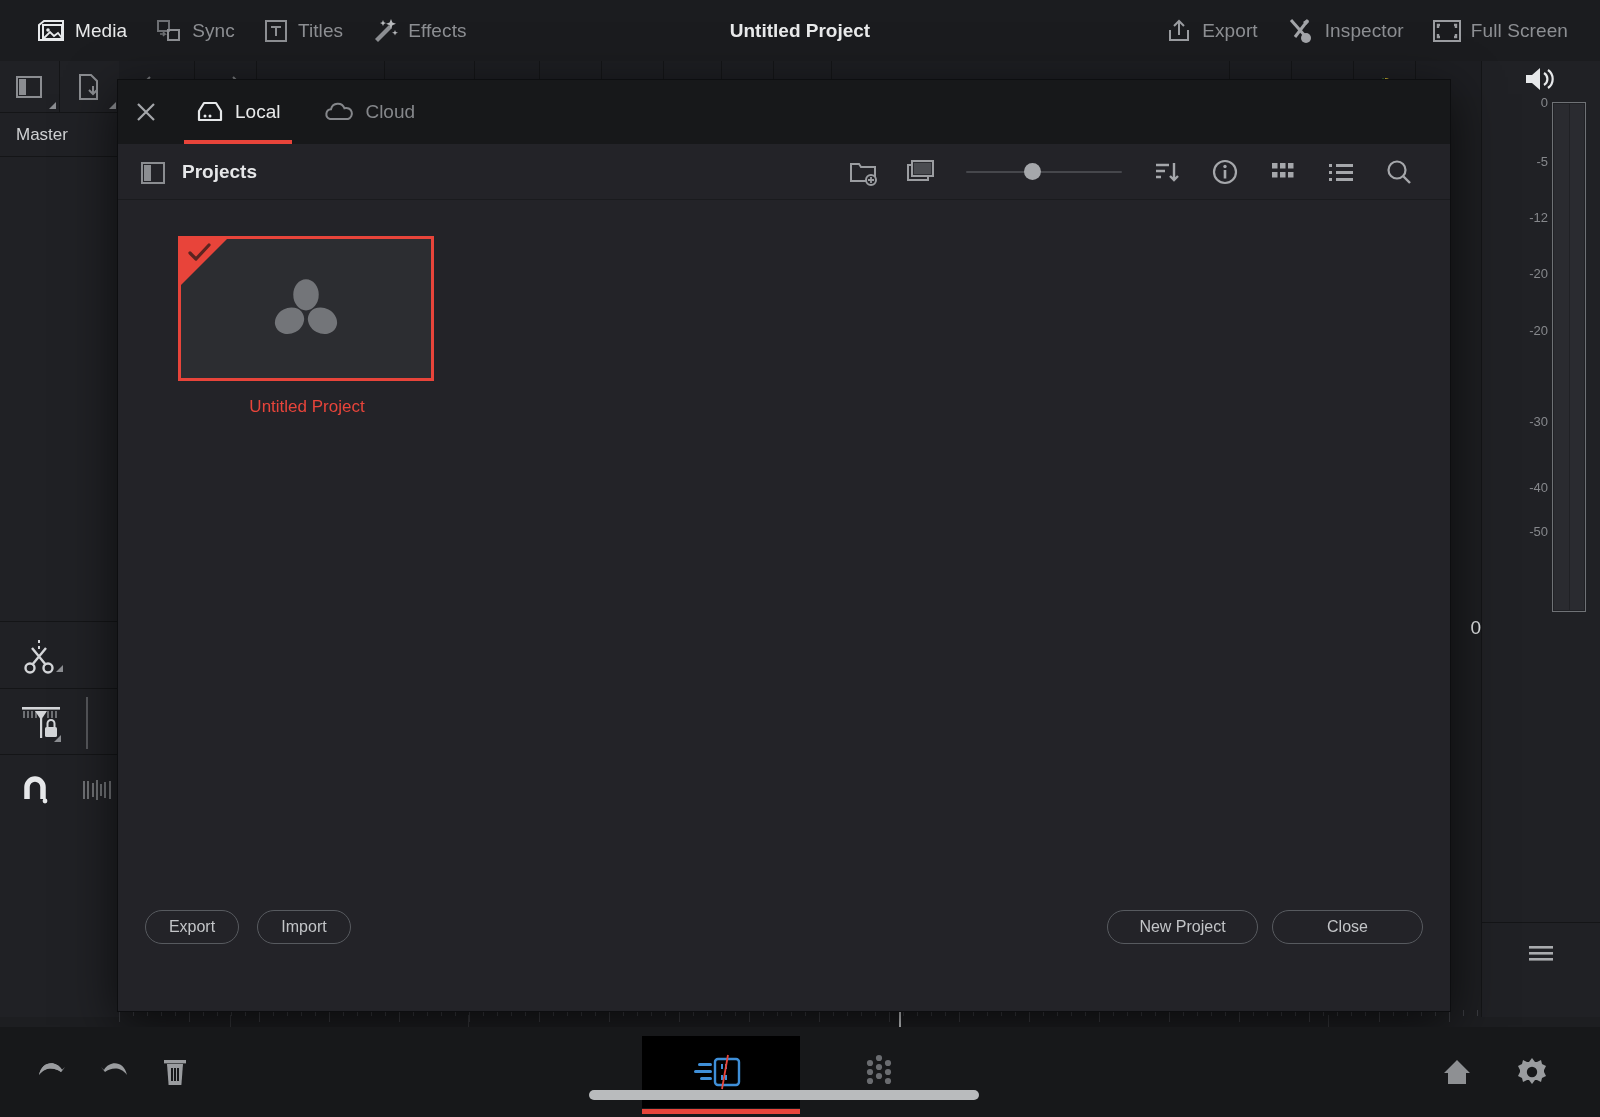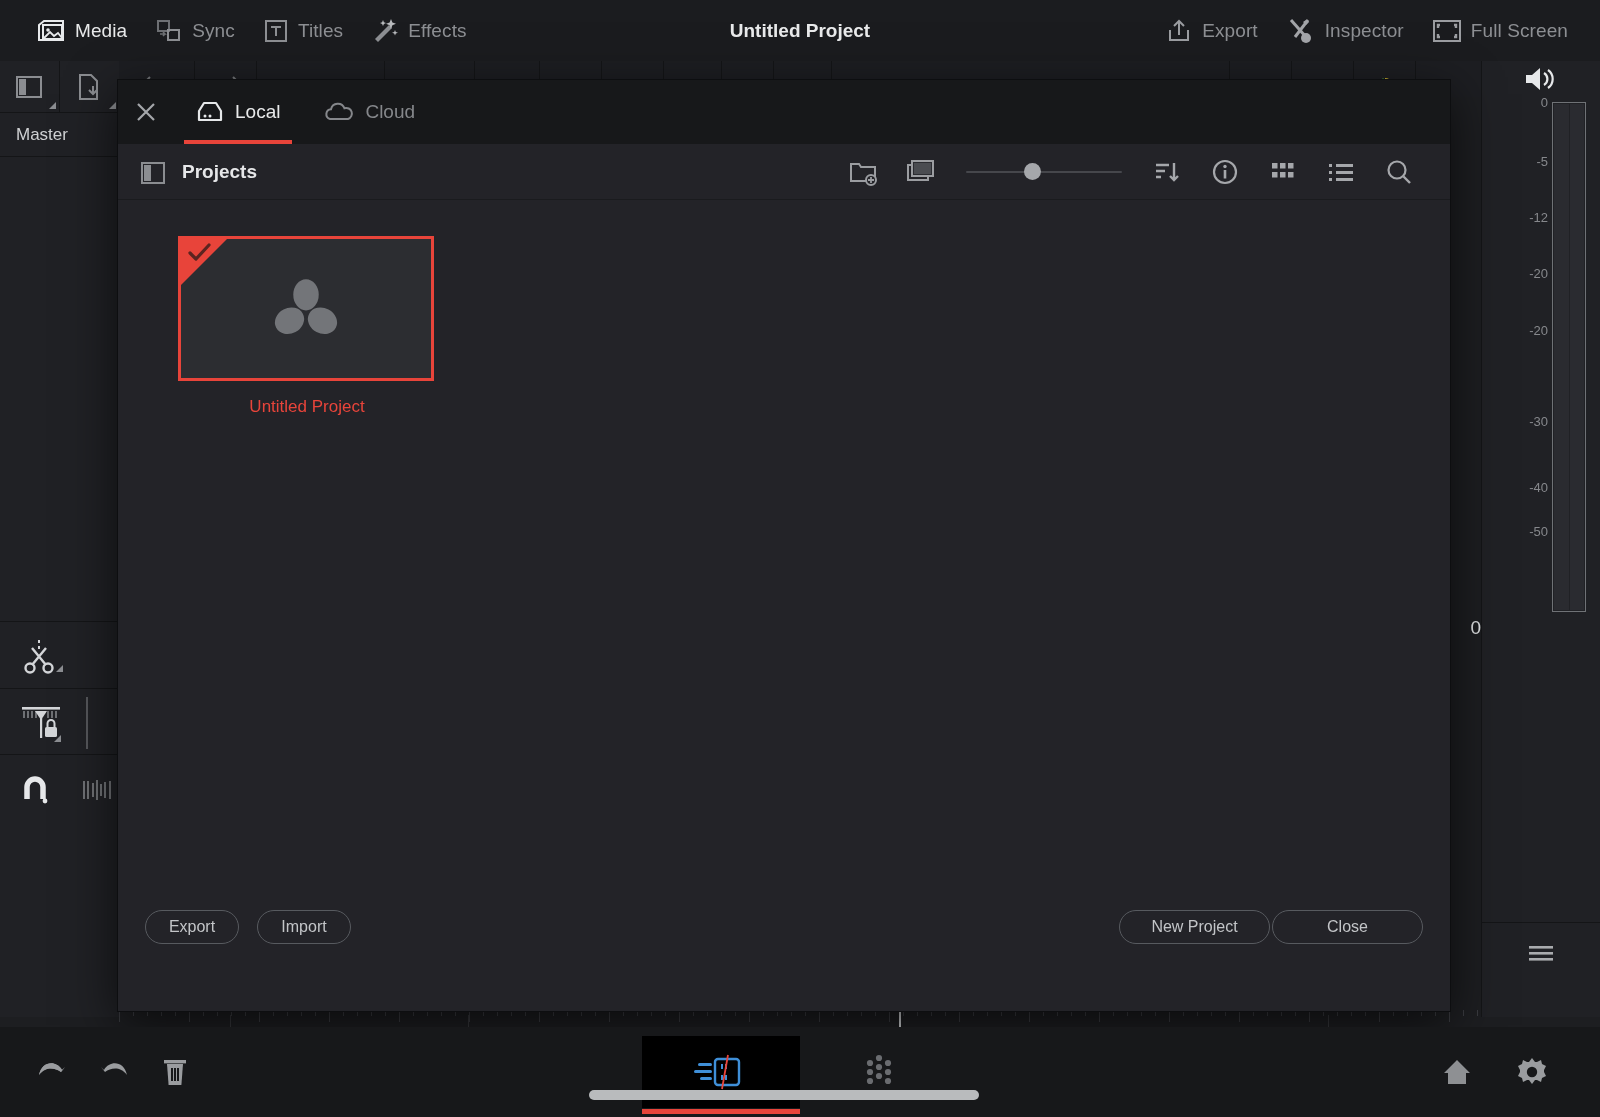--- a/index.html
+++ b/index.html
@@ -178,21 +178,21 @@
   }
   .btn {
     height: 34px; min-width: 94px; padding: 0 16px;
     border: 1px solid #575a5f; border-radius: 17px;
     background: transparent; color: #c3c5c8; font-size: 16px;
     font-family: "Liberation Sans", sans-serif;
     display: flex; align-items: center; justify-content: center;
     cursor: pointer;
   }
   .footer-left { display: flex; gap: 18px; }
-  .footer-right { margin-left: auto; display: flex; gap: 2px; }
+  .footer-right { margin-left: auto; display: flex; gap: 14px; }
   .btn.wide { min-width: 151px; }
 
   
   .bottombar {
     position: absolute; bottom: 0; left: 0; width: 1600px; height: 90px;
     background: #17181a; display: flex; align-items: center;
   }
   .bb-left { display: flex; align-items: center; gap: 30px; padding-left: 34px; }
   .bb-btn { display: flex; align-items: center; justify-content: center; }
   .bb-center {

